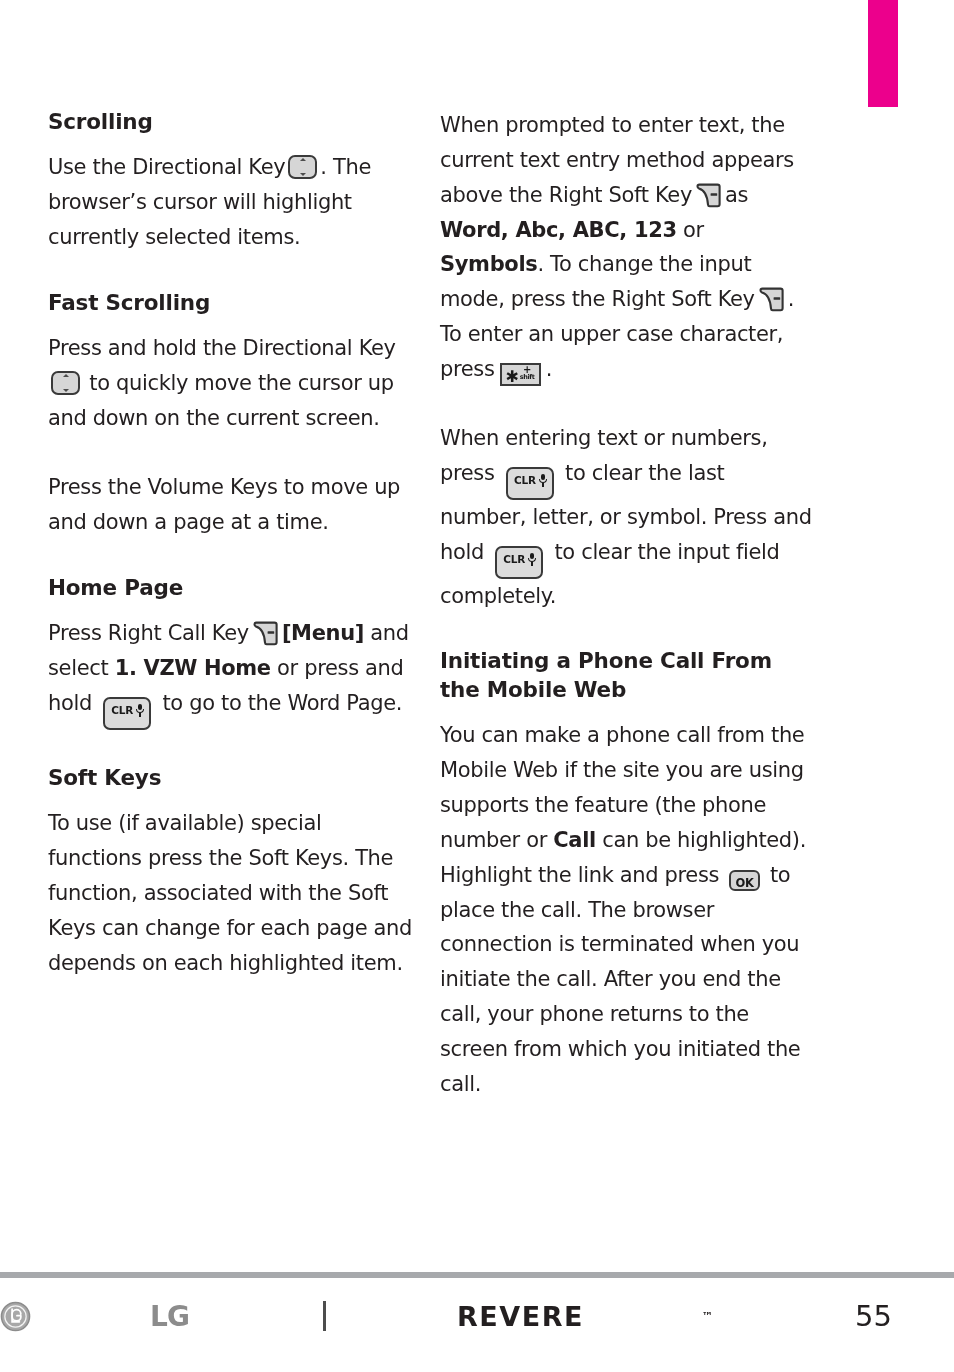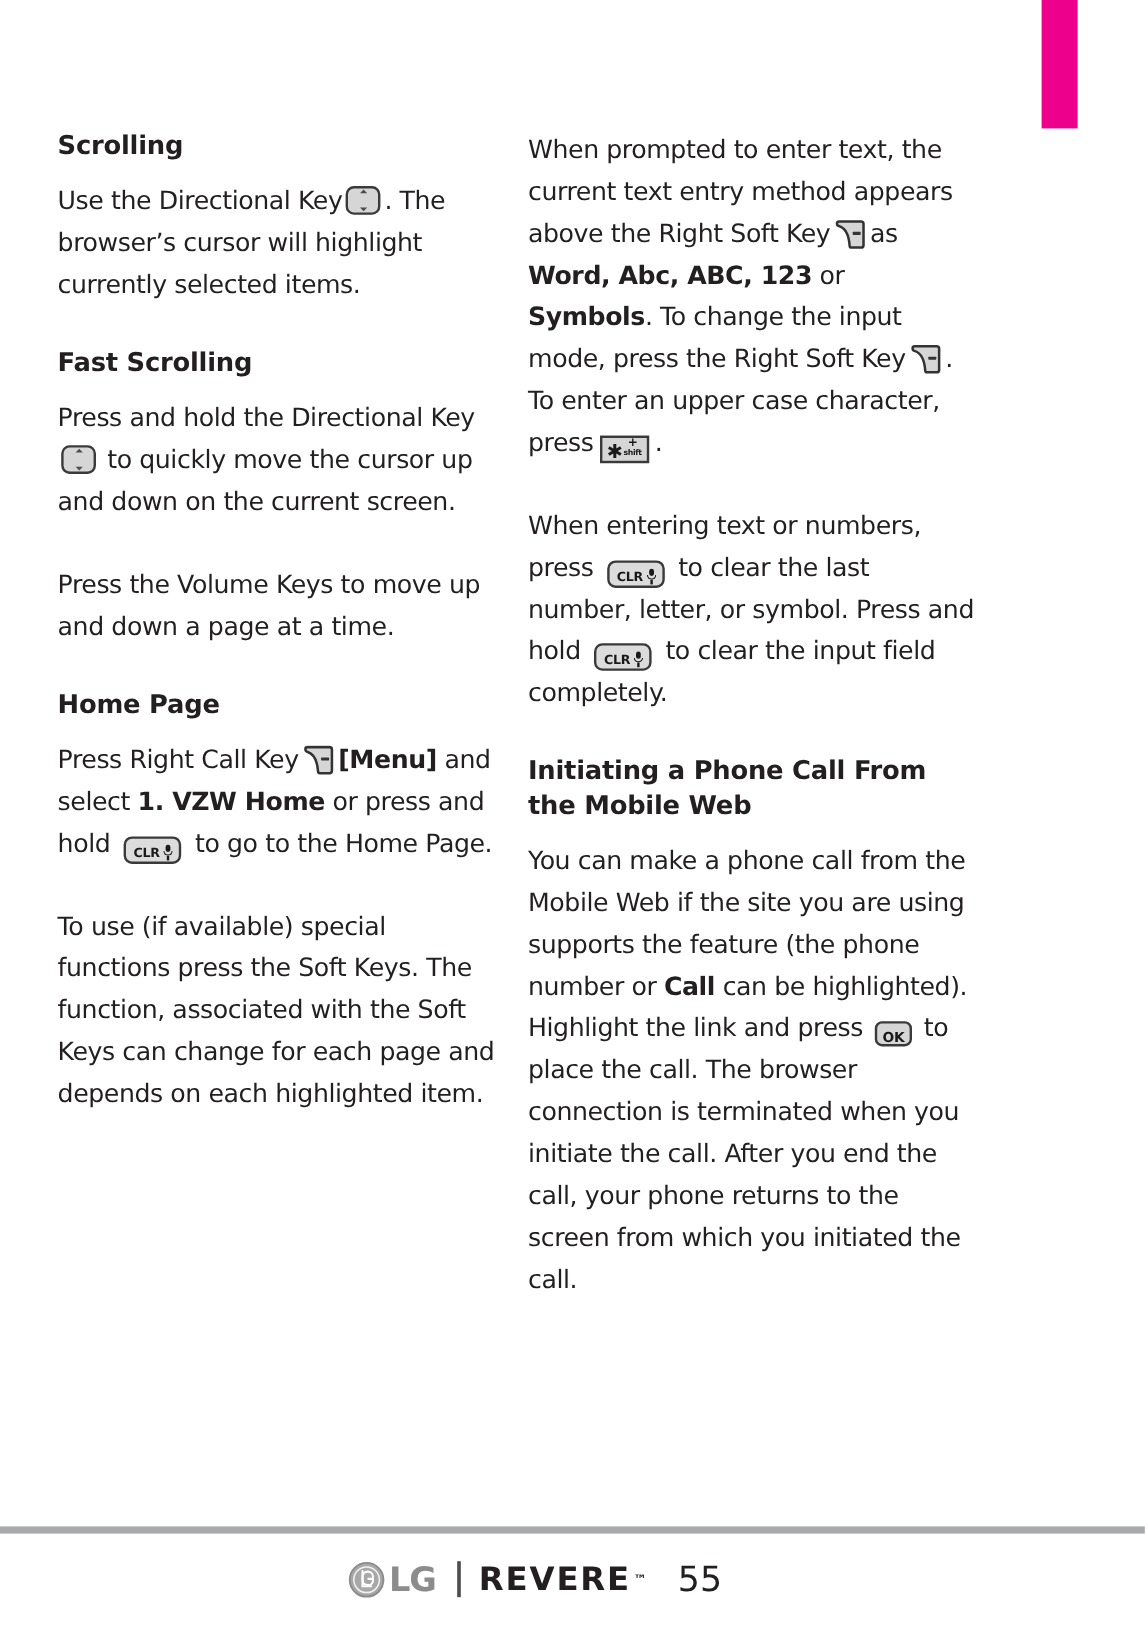--- a/index.html
+++ b/index.html
@@ -104,21 +104,21 @@
   .key-soft {
     width: 27px;
     height: 25px;
     margin: 0 3px;
     vertical-align: -6px;
   }
   .key-soft svg { display: block; }
 
   
   .key-clr {
-    height: 23px;
+    height: 33px;
     padding: 0 5px 0 6px;
     border: 2px solid #3a3a3a;
     border-radius: 7px;
     background: #dcdcdc;
     margin: 0 5px;
     box-sizing: border-box;
     line-height: 19px;
     white-space: nowrap;
   }
   .key-clr .clr-txt {
@@ -234,21 +234,21 @@
     background: #a7a9ac;
   }
   .footer {
     position: absolute;
     left: 0;
     top: 1286px;
     width: 954px;
     height: 60px;
     display: flex;
     align-items: center;
-    justify-content: center;
+    justify-content: space-between;
     padding-right: 62px;
     box-sizing: border-box;
   }
   .lg-logo-mark {
     width: 31px;
     height: 31px;
     flex: 0 0 31px;
   }
   .lg-word {
     font-family: "DejaVu Sans", sans-serif;
@@ -301,22 +301,23 @@
 
     <h2 class="section-title">Fast Scrolling</h2>
     <p class="body-text"><span>Press and hold the Directional Key</span> <span class="key key-dir"></span> <span>to quickly move the cursor up and down on the current screen.</span></p>
 
     <p class="body-text">Press the Volume Keys to move up and down a page at a time.</p>
 
     <h2 class="section-title">Home Page</h2>
     <p class="body-text"><span>Press Right Call Key</span><span class="key key-soft"><svg viewBox="0 0 27 25" width="27" height="25">
             <path d="M2.5 3.2 C2.5 2 3.4 1.6 4.4 1.6 L22.5 1.6 C23.8 1.6 24.6 2.4 24.6 3.6 L24.6 21.3 C24.6 22.5 23.8 23.3 22.6 23.3 L14.6 23.3 C13.4 23.3 13.1 22.6 13 21.6 C12.4 13.2 9.6 7 3.9 5.4 C2.9 5.1 2.5 4.4 2.5 3.2 Z" fill="#d6d6d6" stroke="#333333" stroke-width="2.1" stroke-linejoin="round"></path>
             <rect x="15.6" y="10.2" width="6.6" height="2.6" rx="0.6" fill="#333333"></rect>
-          </svg></span><span class="b">[Menu]</span> <span>and select</span> <span class="b">1. VZW Home</span> <span>or press and hold</span> <span class="key key-clr"><span class="clr-txt">CLR</span><span class="mic"><span class="mic-stem"></span></span></span> <span>to go to the Home Page.</span></p>
-
+          </svg></span><span class="b">[Menu]</span> <span>and select</span> <span class="b">1. VZW Home</span> <span>or press and hold</span> <span class="key key-clr"><span class="clr-txt">CLR</span><span class="mic"><span class="mic-stem"></span></span></span> <span>to go to the Word Page.</span></p>
+
+    <h2 class="section-title">Soft Keys</h2>
     <p class="body-text">To use (if available) special functions press the Soft Keys. The function, associated with the Soft Keys can change for each page and depends on each highlighted item.</p>
   </div>
 
   <div class="col">
 
     <p class="body-text"><span>When prompted to enter text, the current text entry method appears above the Right Soft Key</span><span class="key key-soft"><svg viewBox="0 0 27 25" width="27" height="25">
             <path d="M2.5 3.2 C2.5 2 3.4 1.6 4.4 1.6 L22.5 1.6 C23.8 1.6 24.6 2.4 24.6 3.6 L24.6 21.3 C24.6 22.5 23.8 23.3 22.6 23.3 L14.6 23.3 C13.4 23.3 13.1 22.6 13 21.6 C12.4 13.2 9.6 7 3.9 5.4 C2.9 5.1 2.5 4.4 2.5 3.2 Z" fill="#d6d6d6" stroke="#333333" stroke-width="2.1" stroke-linejoin="round"></path>
             <rect x="15.6" y="10.2" width="6.6" height="2.6" rx="0.6" fill="#333333"></rect>
           </svg></span><span>as</span> <span class="b">Word, Abc, ABC, 123</span> <span>or</span> <span class="b">Symbols</span><span>. To change the input mode, press the Right Soft Key</span><span class="key key-soft"><svg viewBox="0 0 27 25" width="27" height="25">
             <path d="M2.5 3.2 C2.5 2 3.4 1.6 4.4 1.6 L22.5 1.6 C23.8 1.6 24.6 2.4 24.6 3.6 L24.6 21.3 C24.6 22.5 23.8 23.3 22.6 23.3 L14.6 23.3 C13.4 23.3 13.1 22.6 13 21.6 C12.4 13.2 9.6 7 3.9 5.4 C2.9 5.1 2.5 4.4 2.5 3.2 Z" fill="#d6d6d6" stroke="#333333" stroke-width="2.1" stroke-linejoin="round"></path>

